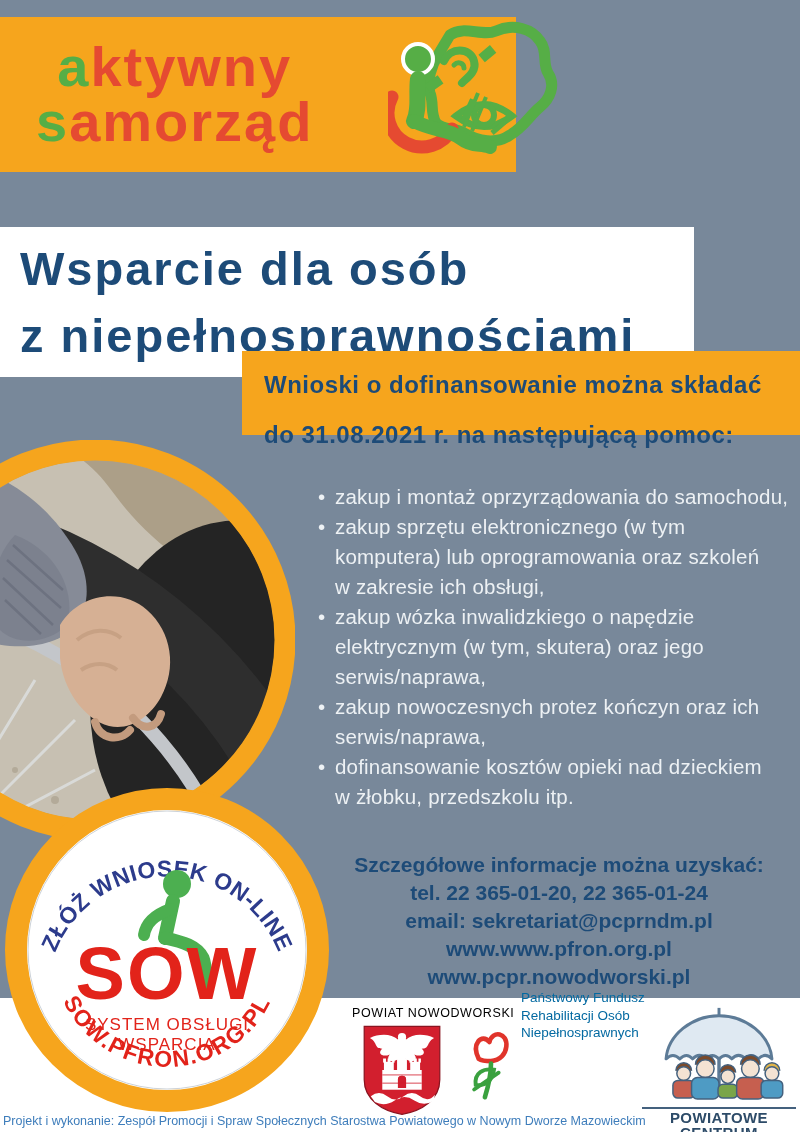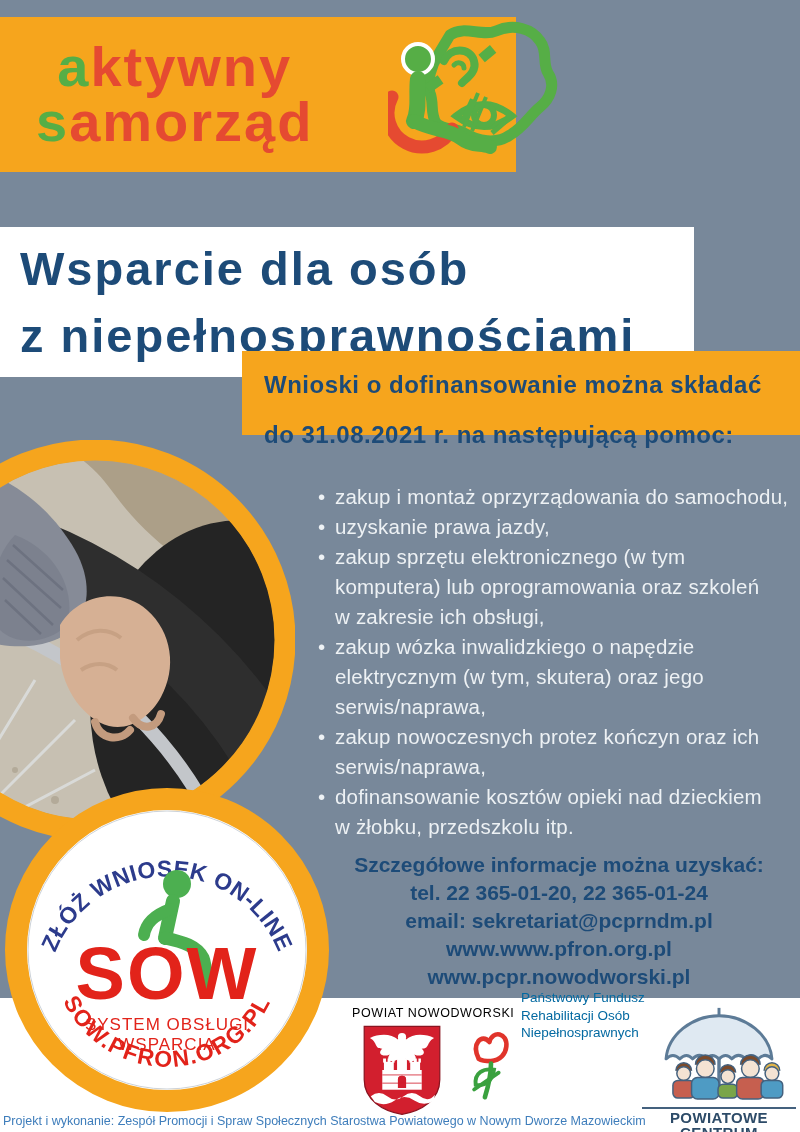--- a/index.html
+++ b/index.html
@@ -99,21 +99,20 @@
     <path d="M 118,105 L 168,150 M 112,120 L 166,168 M 108,138 L 158,185 M 110,160 L 146,194" stroke="#6D7280" stroke-width="2.5"></path>
     <path d="M 165,185 C 185,152 228,148 252,170 C 277,192 282,228 266,257 C 255,277 235,291 214,286 C 189,279 168,250 165,218 Z" fill="#D6B094"></path>
     <path d="M 200,282 C 205,300 225,302 235,290 M 238,278 C 248,292 262,288 266,274" fill="none" stroke="#C39B7E" stroke-width="8" stroke-linecap="round"></path>
     <path d="M 182,200 C 196,188 214,188 226,198 M 186,230 C 198,222 212,222 222,230" fill="none" stroke="#C7A184" stroke-width="4"></path>
   </g>
   <circle cx="200" cy="200" r="190" fill="none" stroke="#F6A51D" stroke-width="21"></circle>
 </svg>
 
 <ul class="abs bullets">
     <li>zakup i montaż oprzyrządowania do samochodu,</li>
-    <li>uzyskanie prawa jazdy,</li>
     <li>zakup sprzętu elektronicznego (w tym
 komputera) lub oprogramowania oraz szkoleń
 w zakresie ich obsługi,</li>
     <li>zakup wózka inwalidzkiego o napędzie
 elektrycznym (w tym, skutera) oraz jego
 serwis/naprawa,</li>
     <li>zakup nowoczesnych protez kończyn oraz ich
 serwis/naprawa,</li>
     <li>dofinansowanie kosztów opieki nad dzieckiem
 w żłobku, przedszkolu itp.</li>

